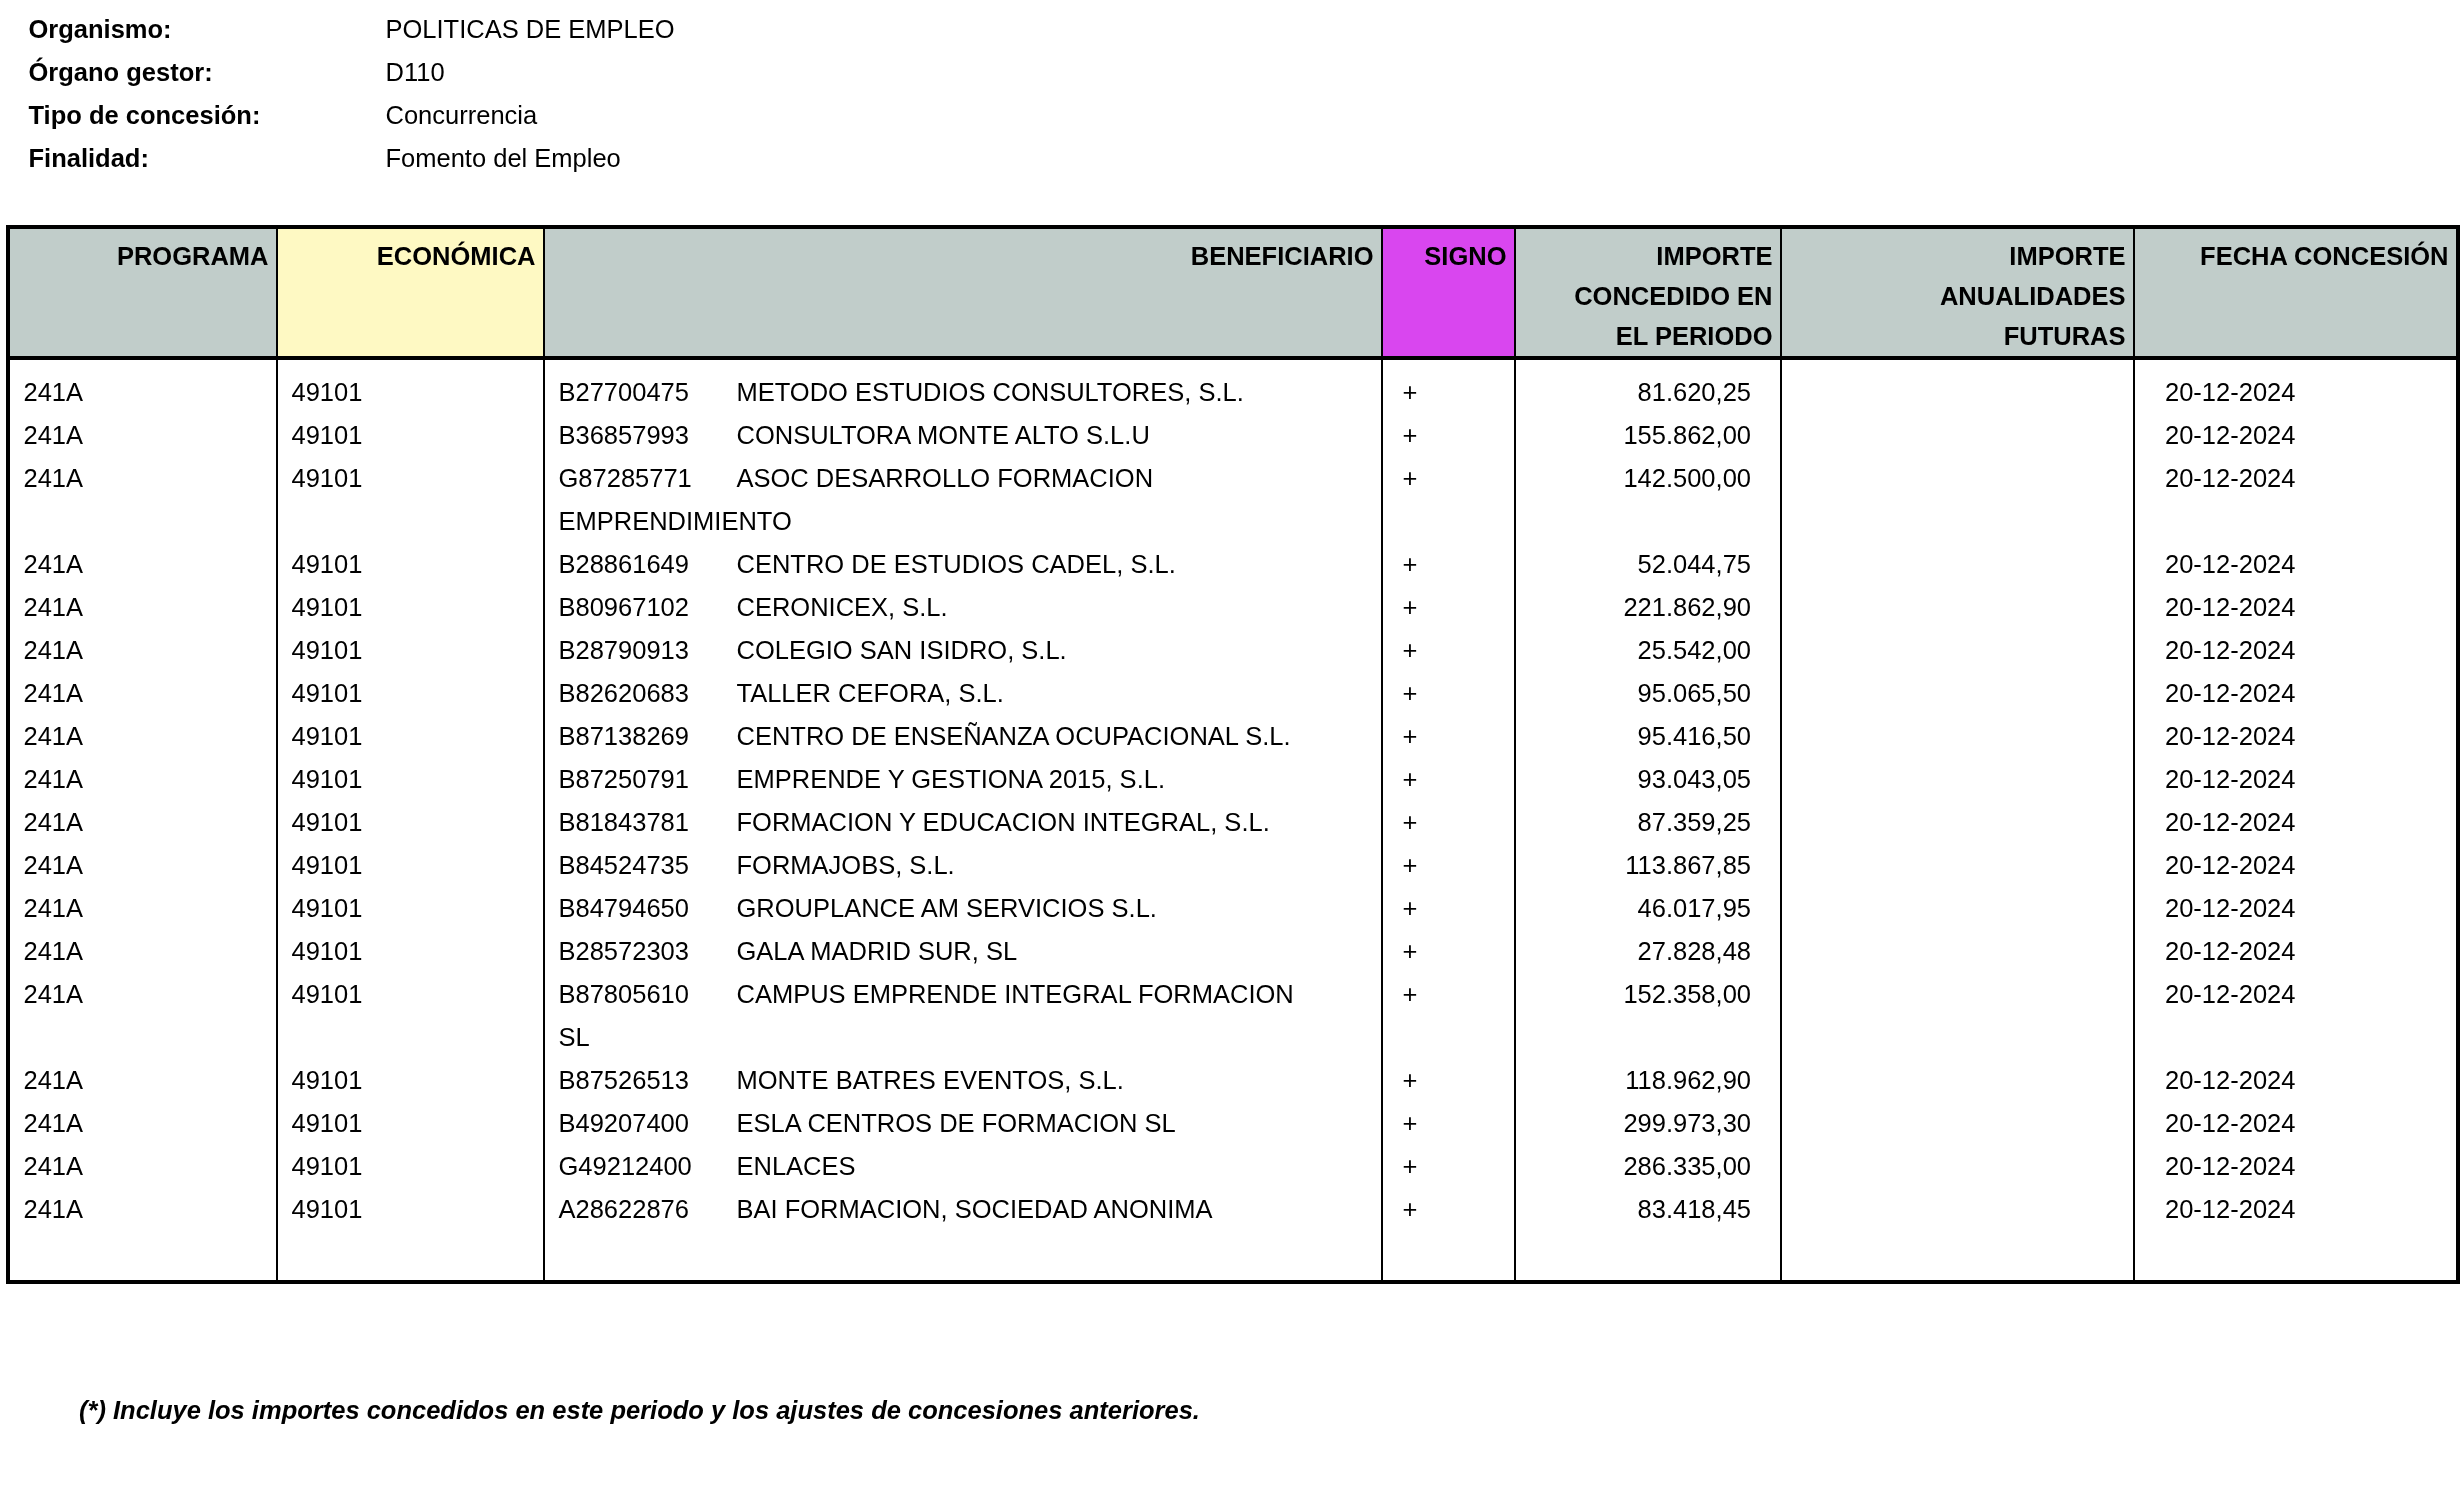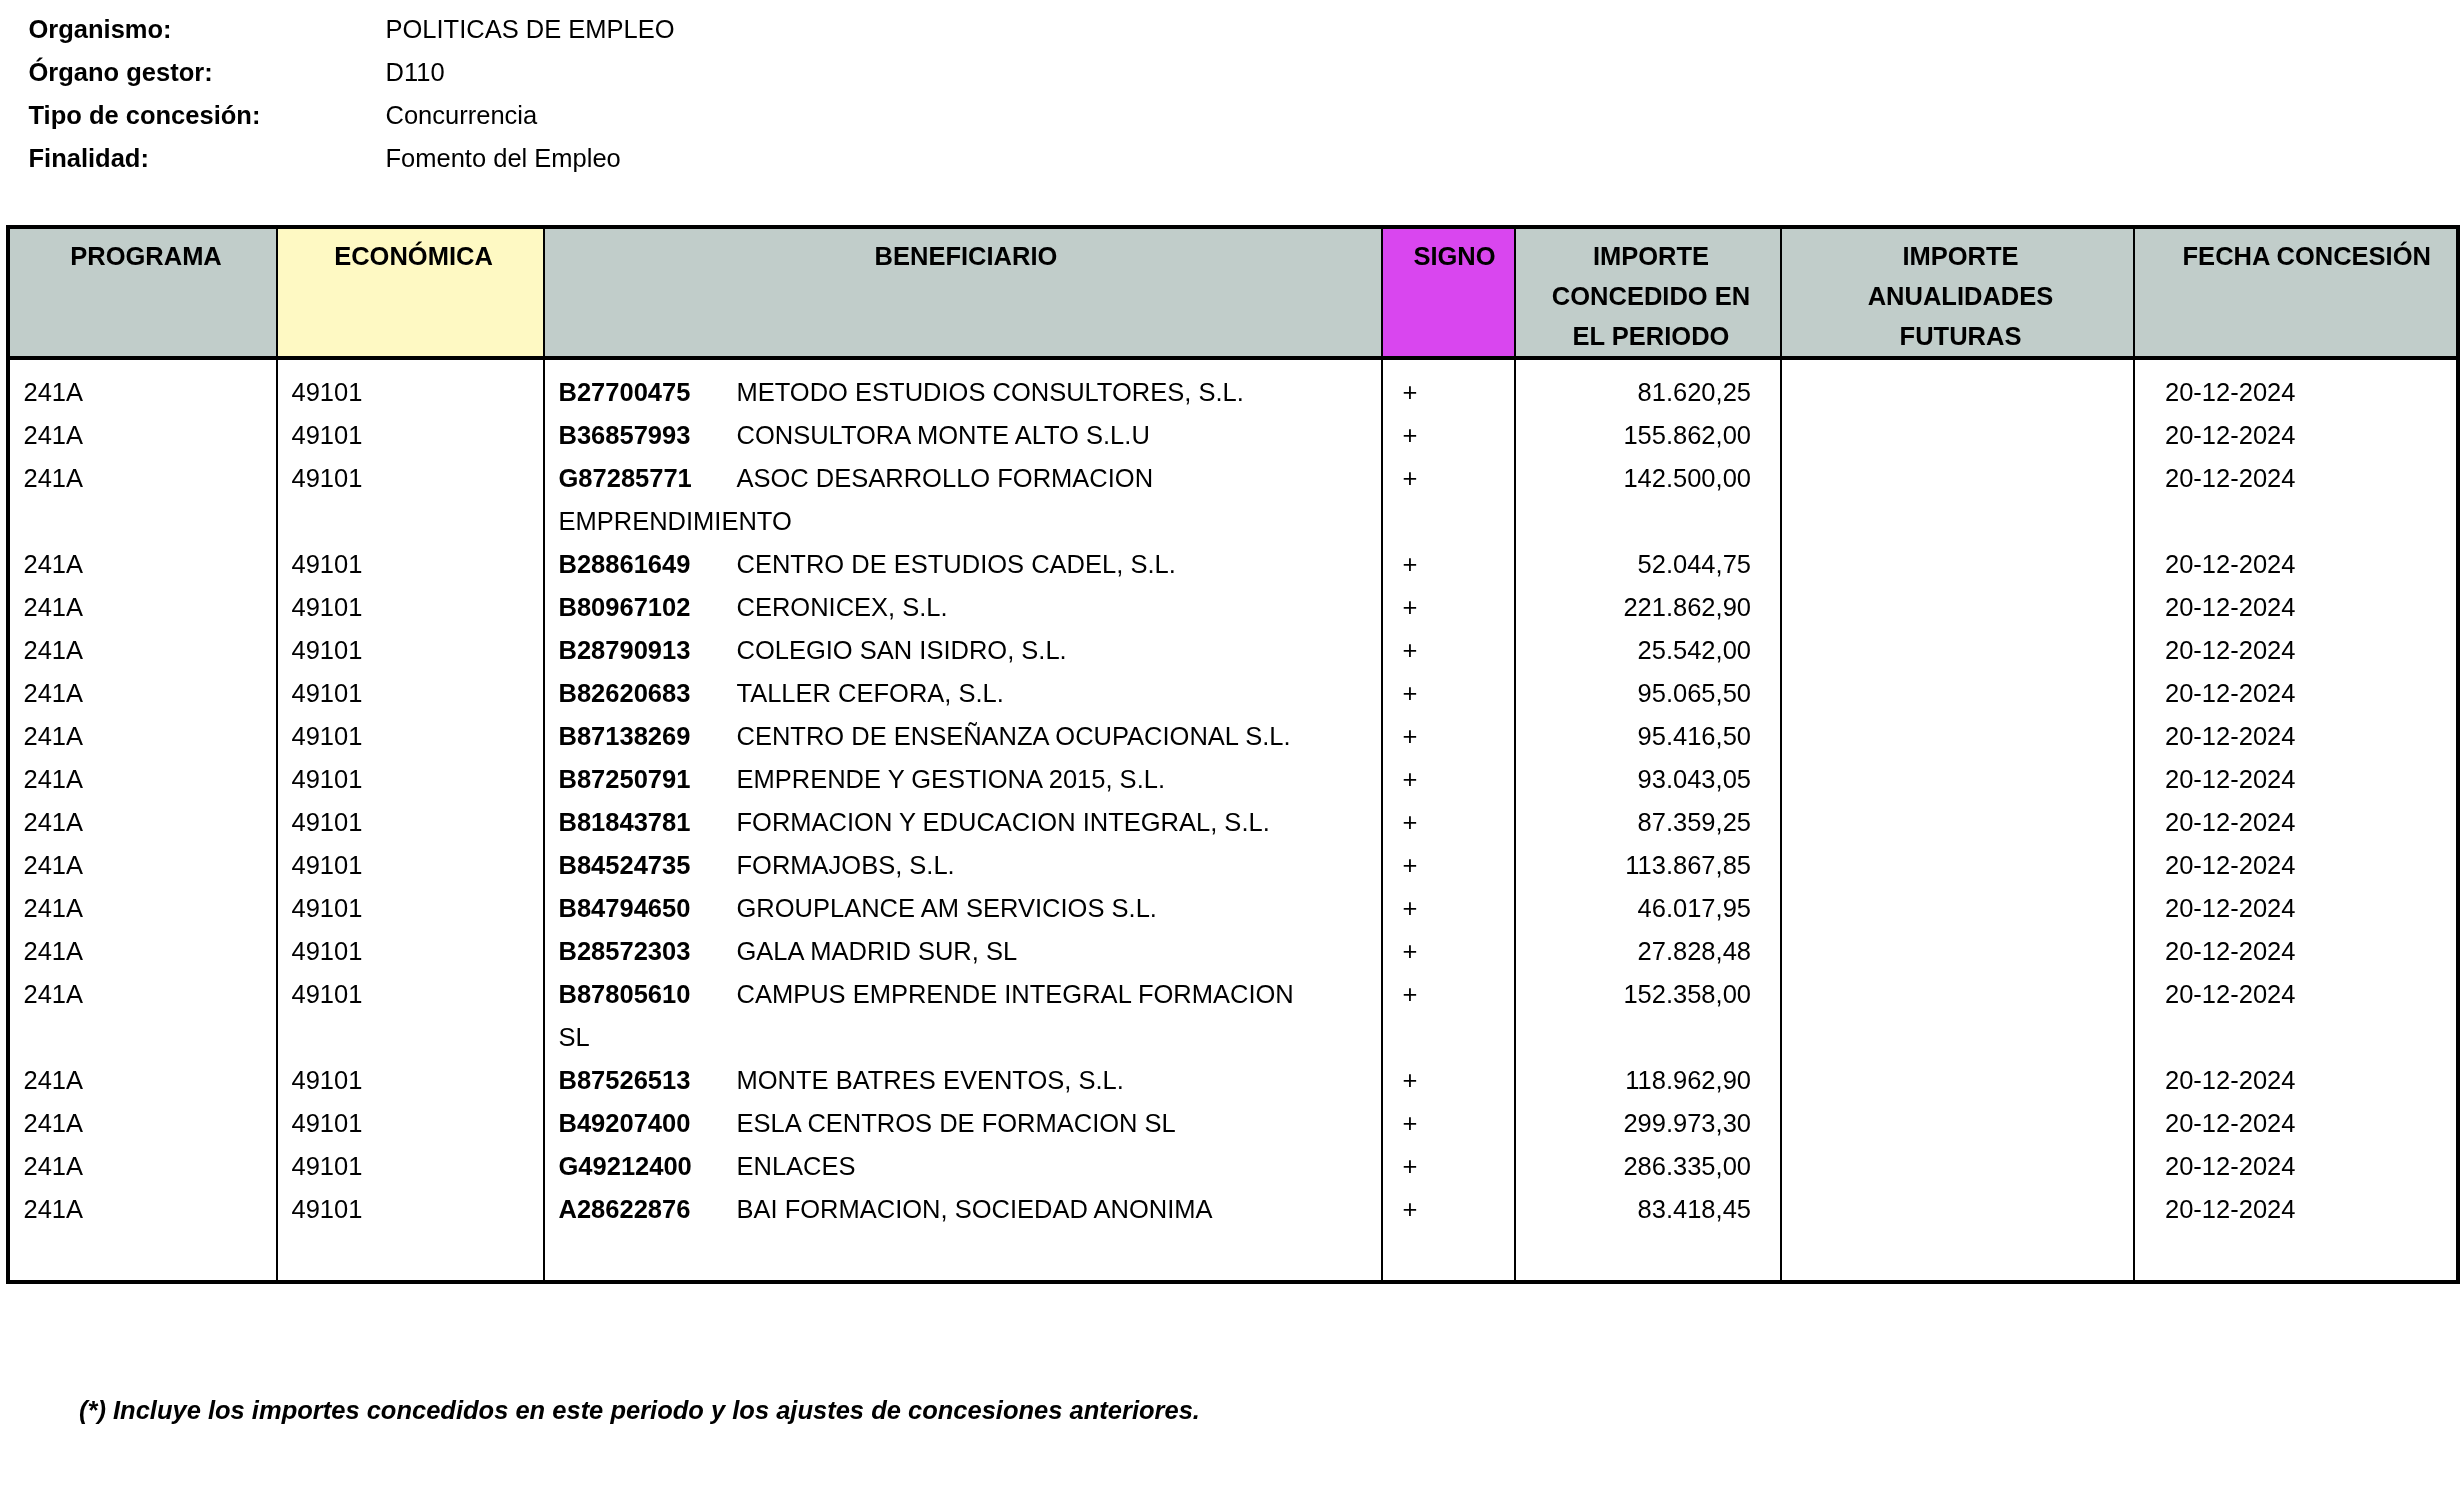--- a/index.html
+++ b/index.html
@@ -46,21 +46,21 @@
   }
   table.grants th,
   table.grants td {
     border-left: 2.2px solid #000000;
   }
   table.grants th:first-child,
   table.grants td:first-child {
     border-left: none;
   }
   thead th {
-    text-align: center;
+    text-align: right;
     vertical-align: top;
     font-weight: bold;
     font-size: 25.5px;
     height: 112px;
     padding: 7.5px 7.5px 0 13.5px;
     line-height: 40px;
     white-space: pre-line;
     border-bottom: 4.5px solid #000000;
   }
   tbody td {
@@ -76,21 +76,20 @@
   td.c-signo, th.c-signo { padding-left: 19.5px; }
   td.c-fecha, th.c-fecha { padding-left: 30px; }
   td.c-importe {
     text-align: right;
     padding-right: 29px;
   }
   .cif {
     display: inline-block;
     width: 178px;
     vertical-align: top;
-    font-weight: bold;
   }
 
   
   .footer-note {
     margin: 112px 12px 0 79px;
     font-weight: bold;
     font-style: italic;
     font-size: 25.5px;
   }
 </style>

